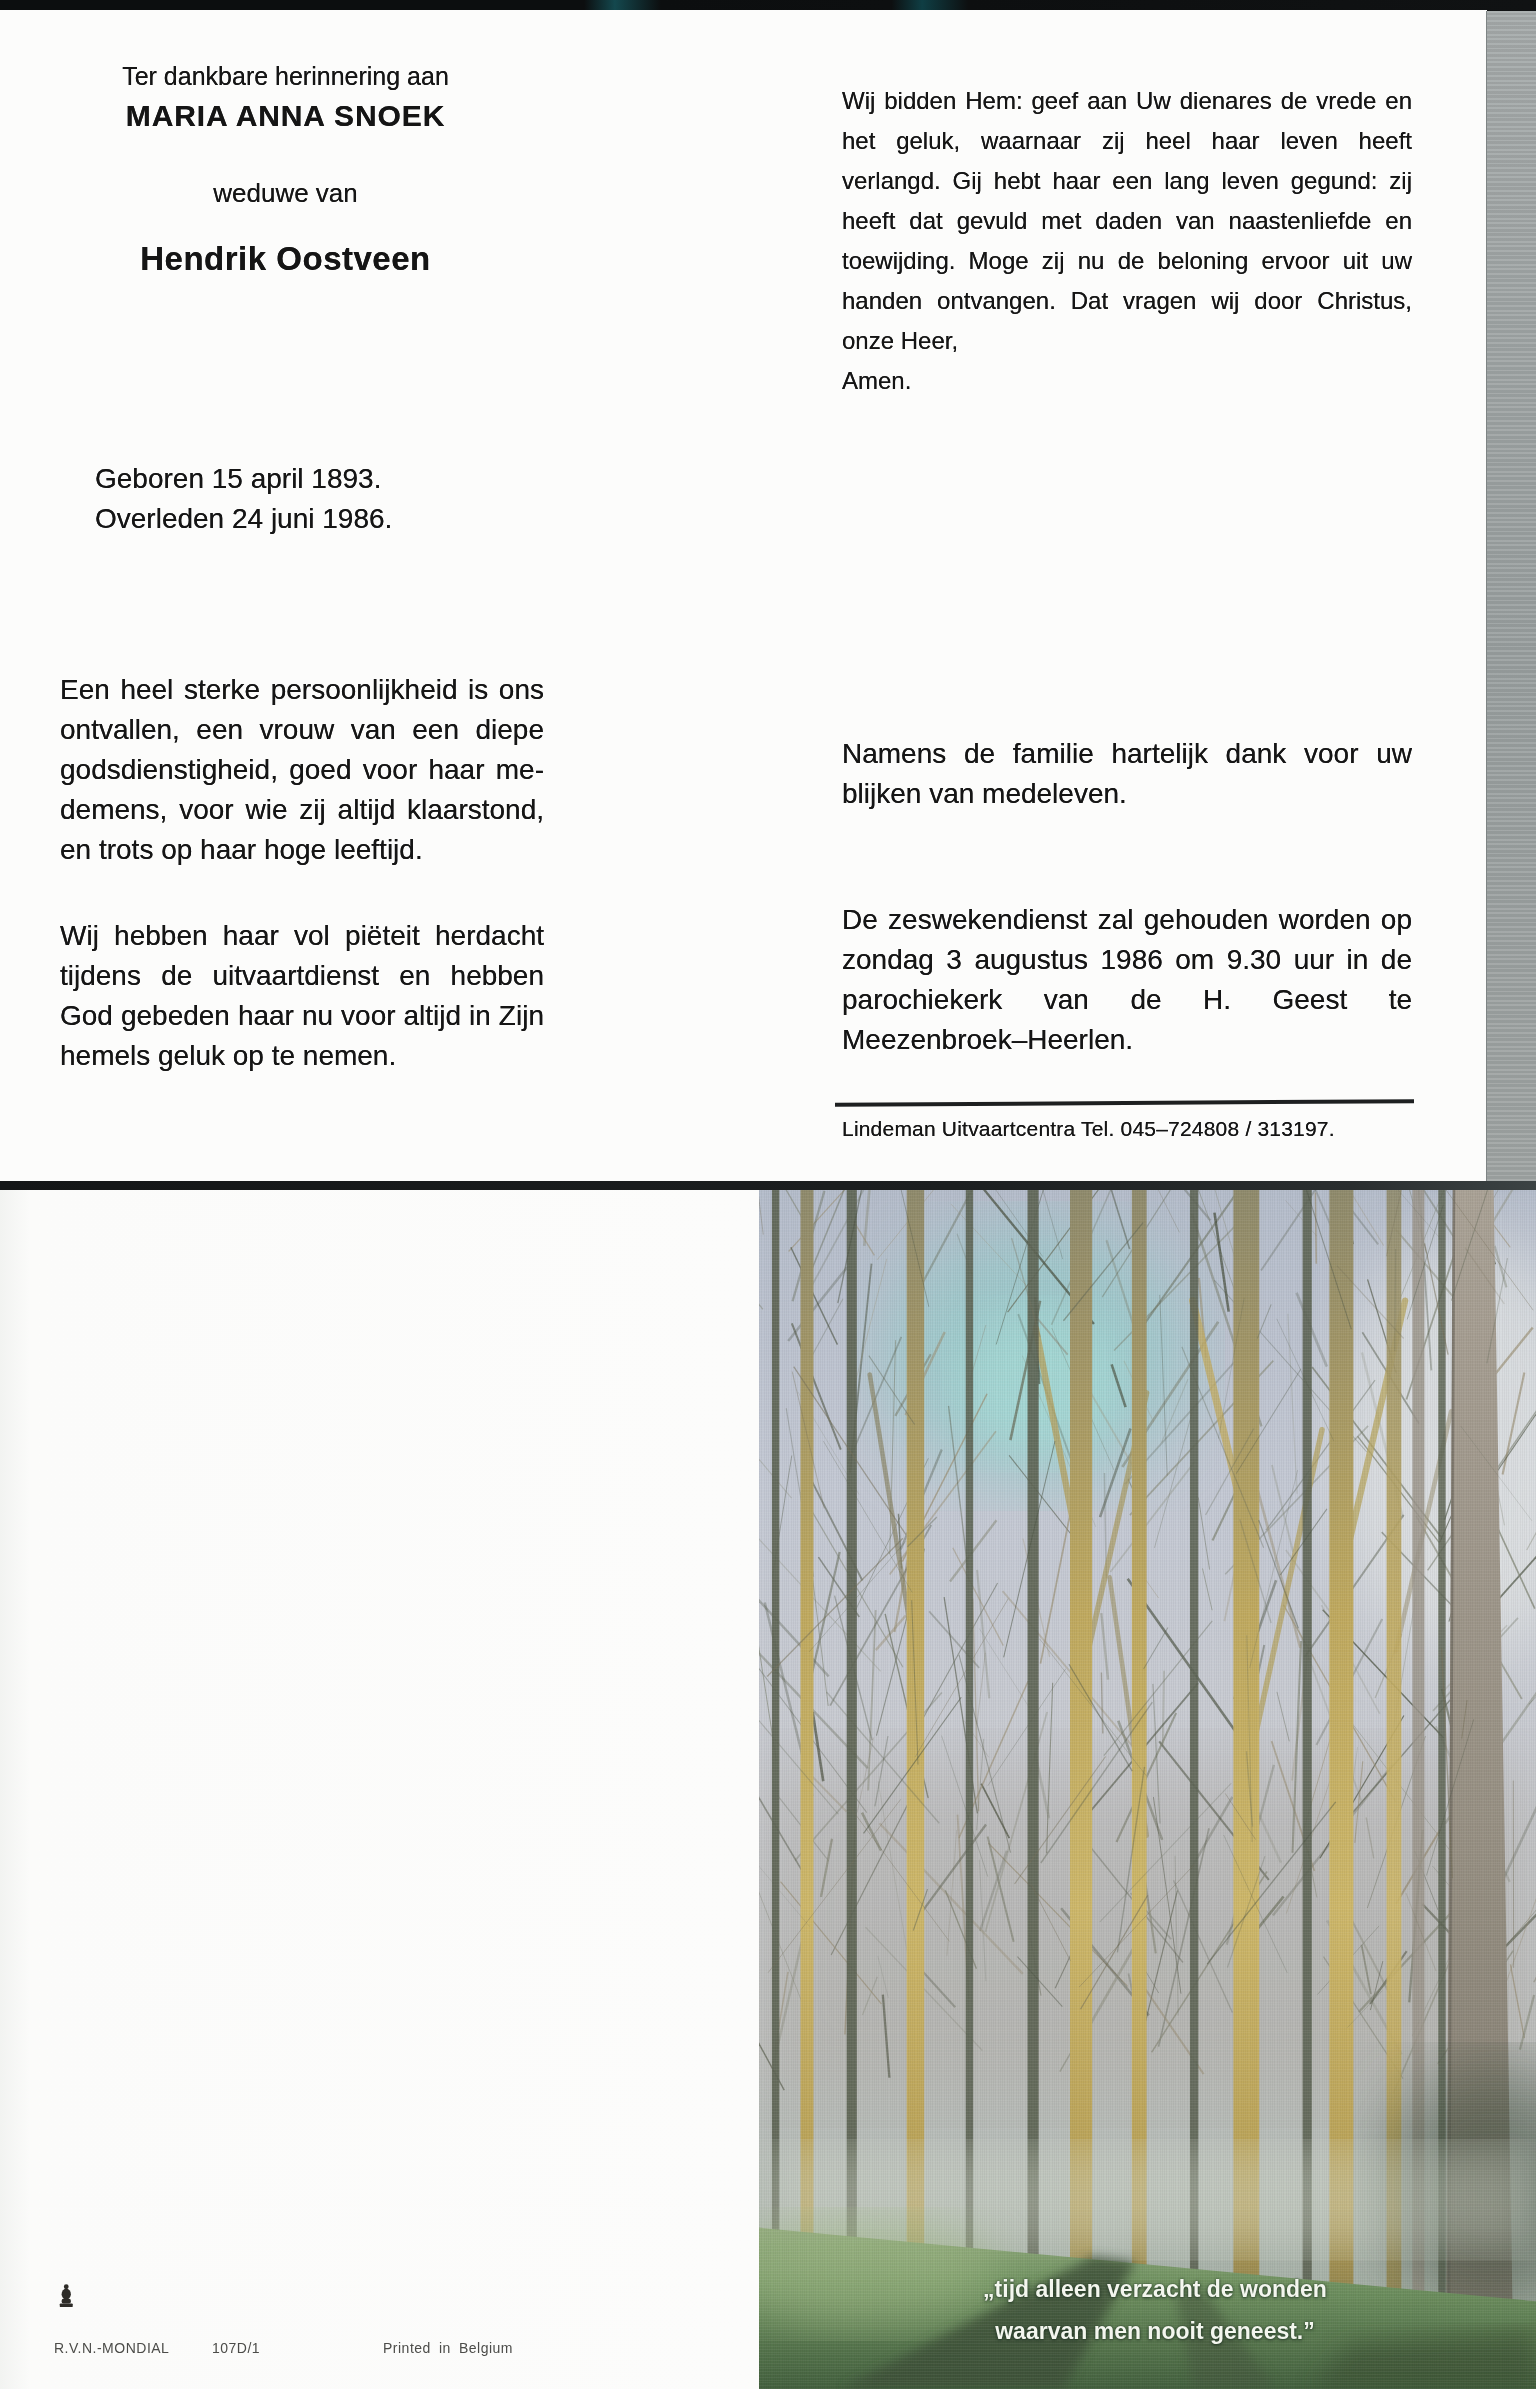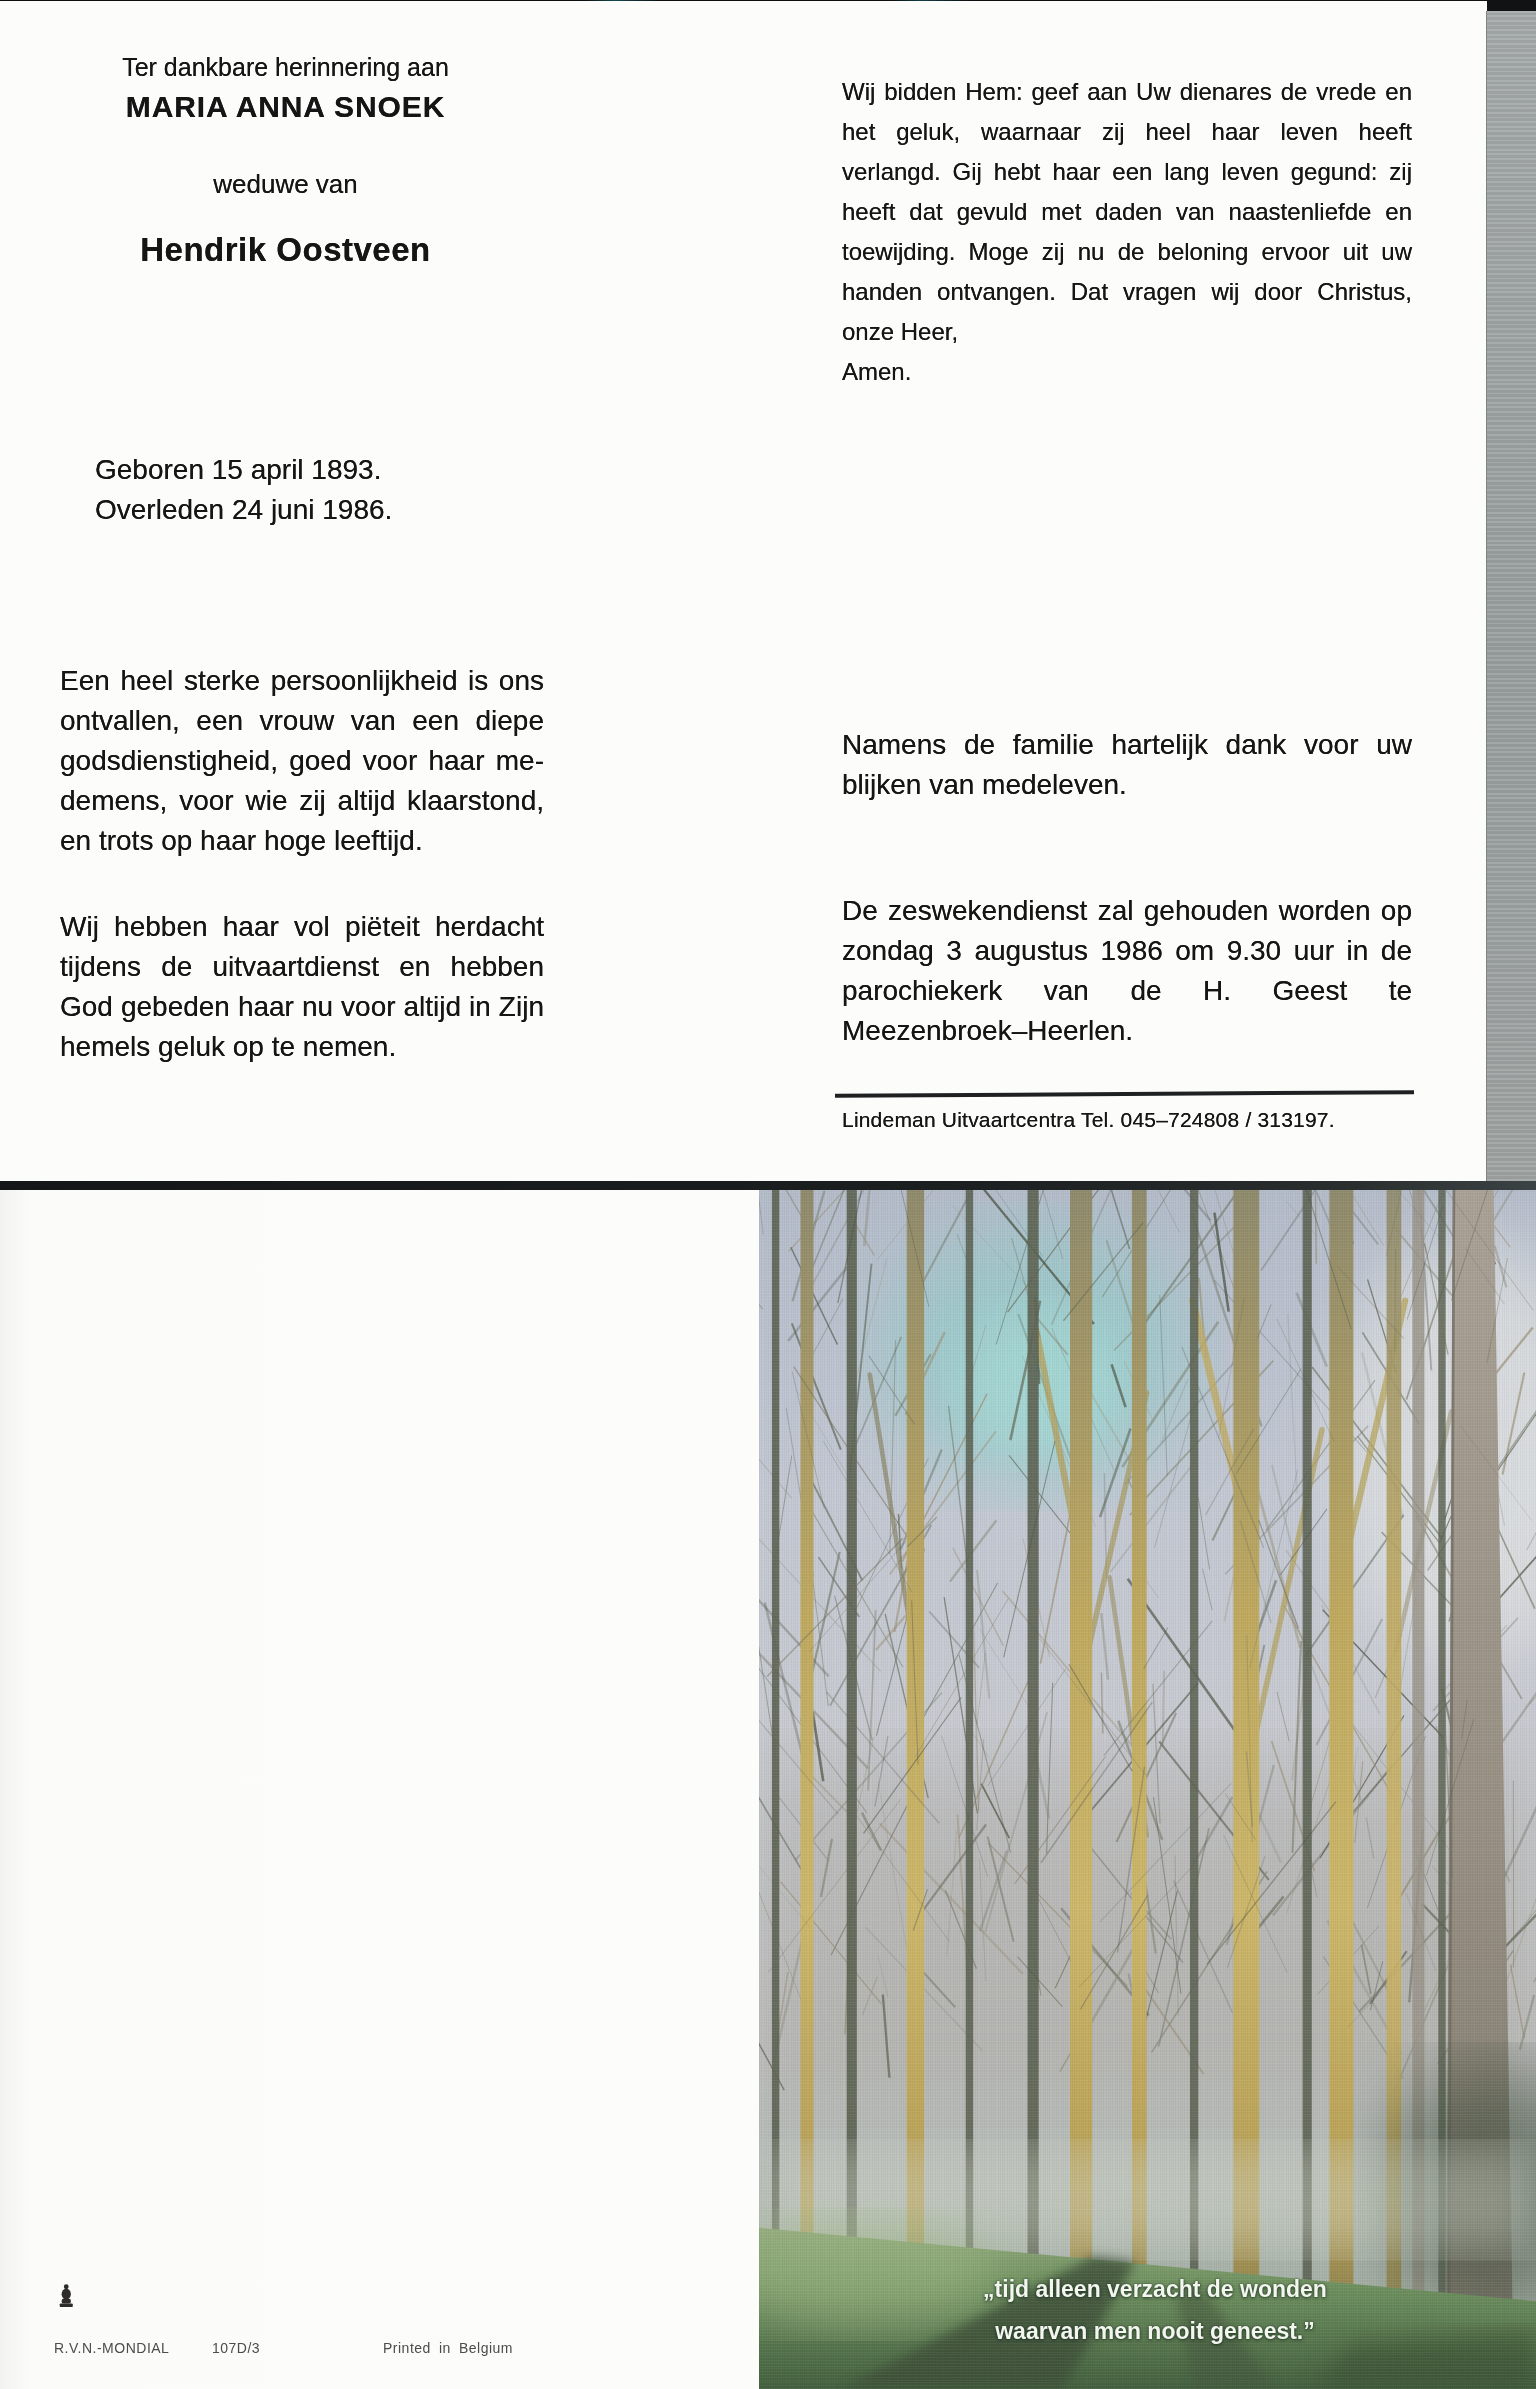--- a/index.html
+++ b/index.html
@@ -20,21 +20,21 @@
     background:
       repeating-linear-gradient(0deg,rgba(255,255,255,.07) 0 1.8px,rgba(0,0,0,.05) 1.8px 4.6px),
       linear-gradient(180deg,#a6abab,#9aa0a0 55%,#a0a5a4);
     border-left:1.8px solid #7e8484;
   }
   .mid-divider{
     position:absolute;top:1181px;left:0;width:1537px;height:9.2px;
     background:linear-gradient(90deg,#141617 0%,#1c1f20 62%,#2a2e2f 88%,#3c4344 100%);
   }
   
-  .top-card{position:absolute;top:1px;left:0;width:1487px;height:1486px;background:#fcfcfb;}
+  .top-card{position:absolute;top:10px;left:0;width:1487px;height:1486px;background:#fcfcfb;}
   .ink{text-shadow:0 0 0.6px rgba(10,10,10,.85);}
   .col-left-head{position:absolute;left:55px;width:461px;text-align:center;}
   .intro{top:52px;font-size:25px;}
   .name{top:89px;font-size:30px;font-weight:bold;letter-spacing:0.9px;}
   .widow{top:168px;font-size:26px;}
   .husband{top:230px;font-size:33px;font-weight:bold;letter-spacing:0.5px;}
   .dates{position:absolute;left:95px;top:449px;font-size:28px;line-height:40px;}
   .para{position:absolute;font-size:28px;line-height:40px;text-align:justify;}
   .p-left{left:60px;width:484px;}
   .p-right{left:842px;width:570px;}
@@ -115,21 +115,21 @@
   <div class="mid-divider"></div>
 
   <div class="card-back">
     <svg class="printer-logo" viewBox="0 0 20 28">
       <rect x="3" y="22" width="14" height="4" rx="1" fill="#2e2c28"></rect>
       <rect x="5" y="17" width="10" height="5" rx="2" fill="#2e2c28"></rect>
       <ellipse cx="10" cy="12" rx="5" ry="6" fill="#2e2c28"></ellipse>
       <circle cx="10" cy="4" r="2.6" fill="#2e2c28"></circle>
     </svg>
     <span class="imprint pub">R.V.N.-MONDIAL</span>
-    <span class="imprint num">107D/3</span>
+    <span class="imprint num">107D/1</span>
     <span class="imprint printed">Printed in Belgium</span>
   </div>
 
   <div class="photo">
     <svg viewBox="0 0 843 1300" preserveAspectRatio="none">
       <defs>
         <linearGradient id="skyG" x1="0" y1="0" x2="0" y2="1">
           <stop offset="0" stop-color="#b4bcca"></stop>
             <stop offset=".25" stop-color="#c3c8d3"></stop>
           <stop offset=".5" stop-color="#c9cbd0"></stop>

